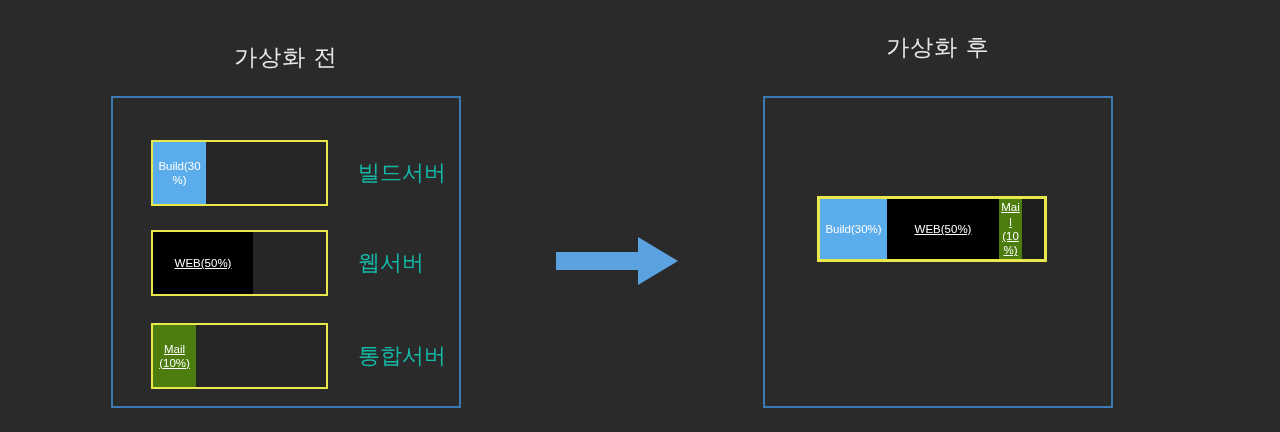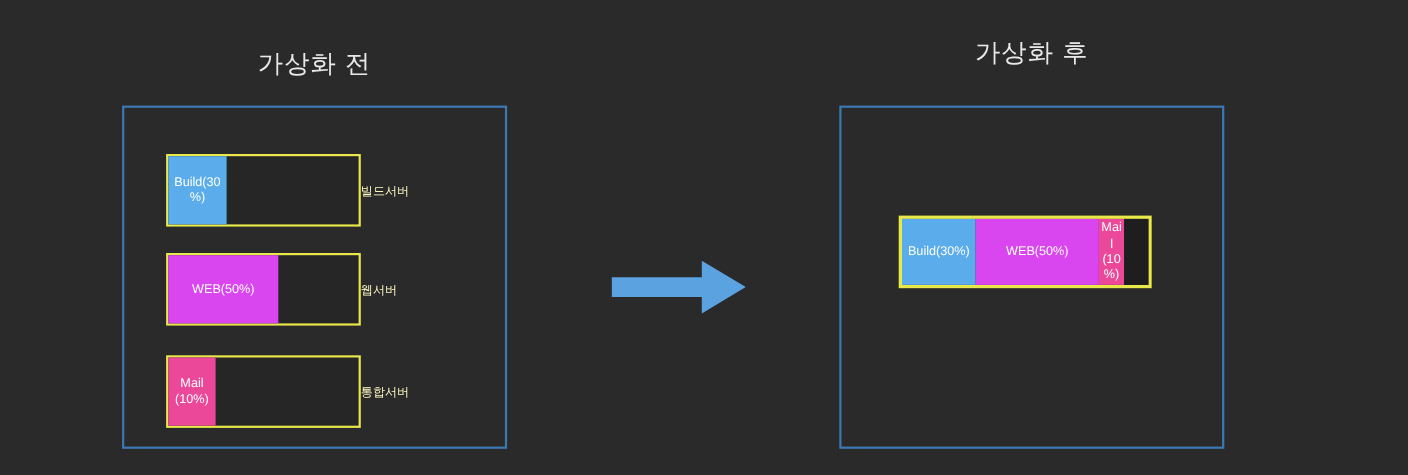--- a/index.html
+++ b/index.html
@@ -66,26 +66,27 @@
     justify-content: center;
     text-align: center;
     font-size: 11.5px;
     line-height: 1.25;
     color: #ffffff;
     overflow: hidden;
     word-break: break-word;
     padding: 0 2px;
   }
   .seg-build { background: #5bacea; }
-  .seg-web   { background: #d946ef; }
-  .seg-mail  { background: #ec4899; }
+  .seg-web   { background: #000000; text-decoration: underline; }
+  .seg-mail  { background: #4d7c0f; text-decoration: underline; }
 
   .server-name {
-    font-size: 11px;
-    color: #fef9c3;
+    margin-left: 30px;
+    font-size: 22px;
+    color: #14b8a6;
     white-space: nowrap;
   }
 
   
   #consolidated-wrap {
     position: absolute;
     left: 817px;
     top: 196px;
     width: 230px;
   }

